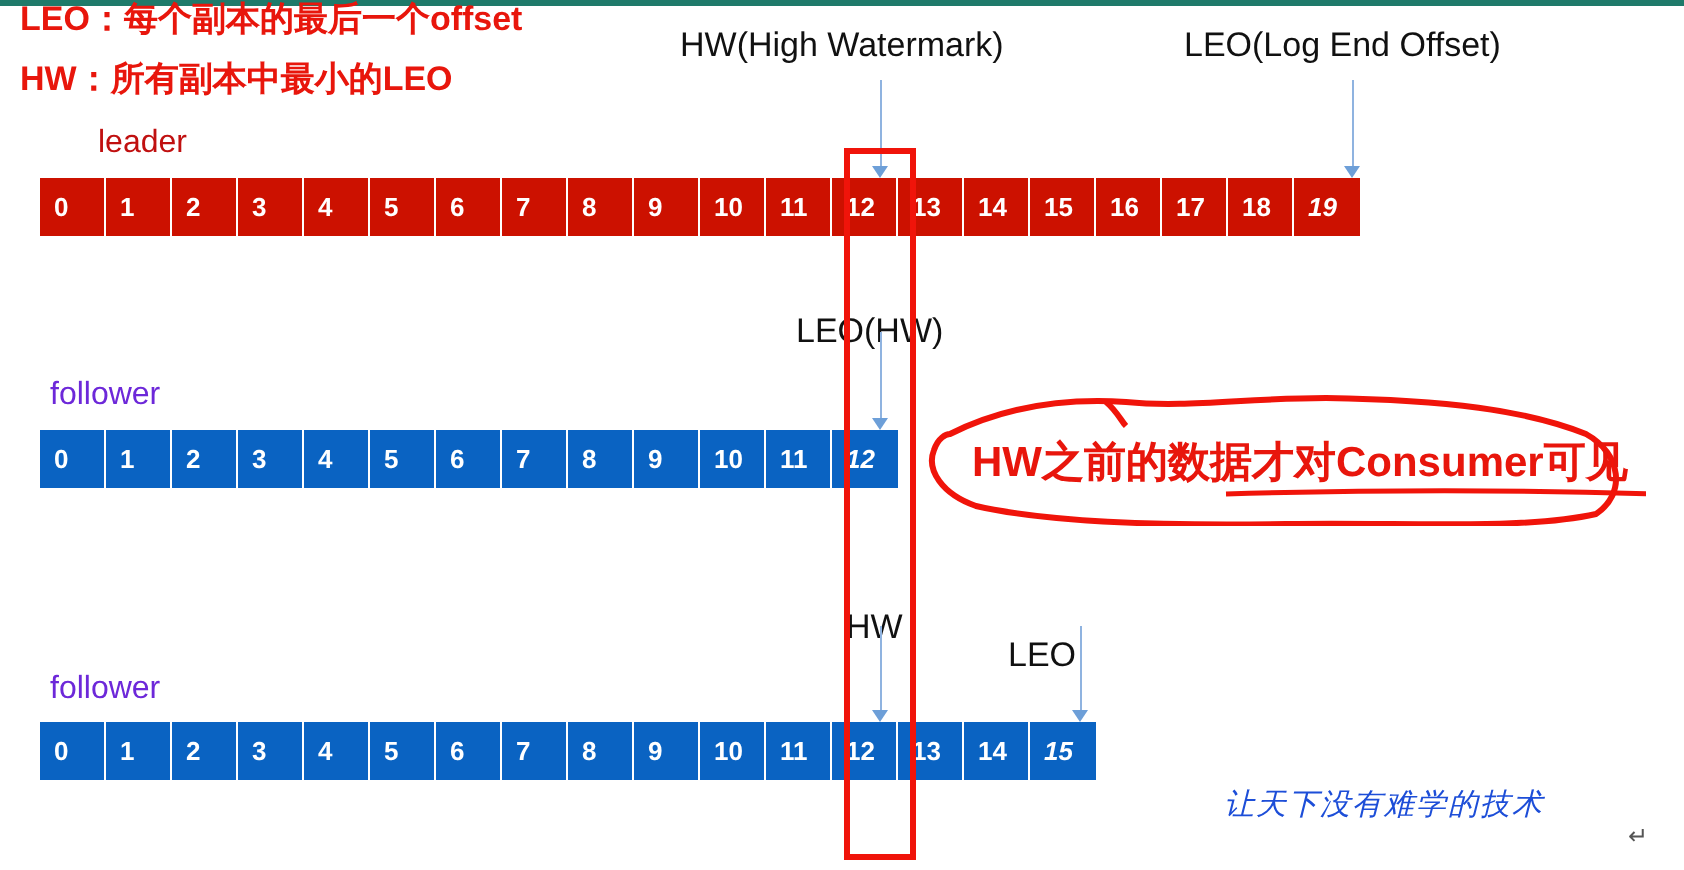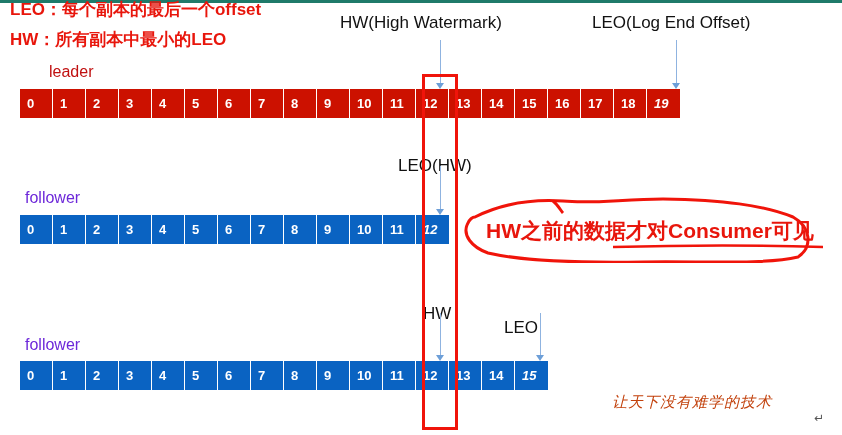--- a/index.html
+++ b/index.html
@@ -26,21 +26,21 @@
   .marker-label { position: absolute; font-size: 17px; color: #111; white-space: nowrap; }
   .arrow { position: absolute; width: 1px; background: #8fb3e0; }
   .arrow::after {
     content: ""; position: absolute; left: -4px; bottom: -5px;
     border-left: 4.5px solid transparent; border-right: 4.5px solid transparent;
     border-top: 6px solid #6d9fd8;
   }
   .hw-frame { position: absolute; left: 422px; top: 74px; width: 30px; height: 350px; border: 3.5px solid #f0140a; box-sizing: content-box; }
   .callout { position: absolute; left: 463px; top: 195px; width: 360px; height: 68px; }
   .callout-text { position: absolute; left: 486px; top: 217px; color: #e8160c; font-weight: bold; font-size: 21px; white-space: nowrap; }
-  .watermark { position: absolute; left: 612px; top: 393px; color: #c2410c; font-size: 15px; font-family: "DejaVu Serif", serif; font-style: italic; letter-spacing: 1px; white-space: nowrap; }
+  .watermark { position: absolute; left: 612px; top: 393px; color: #1d4ed8; font-size: 15px; font-family: "DejaVu Serif", serif; font-style: italic; letter-spacing: 1px; white-space: nowrap; }
   .return-mark { position: absolute; left: 814px; top: 411px; color: #555; font-size: 12px; }
 </style>
 </head>
 <body>
 
 <div class="topbar"></div>
 
 <div class="note" style="top:0;">LEO：每个副本的最后一个offset</div>
 <div class="note" style="top:30px;">HW：所有副本中最小的LEO</div>
 

